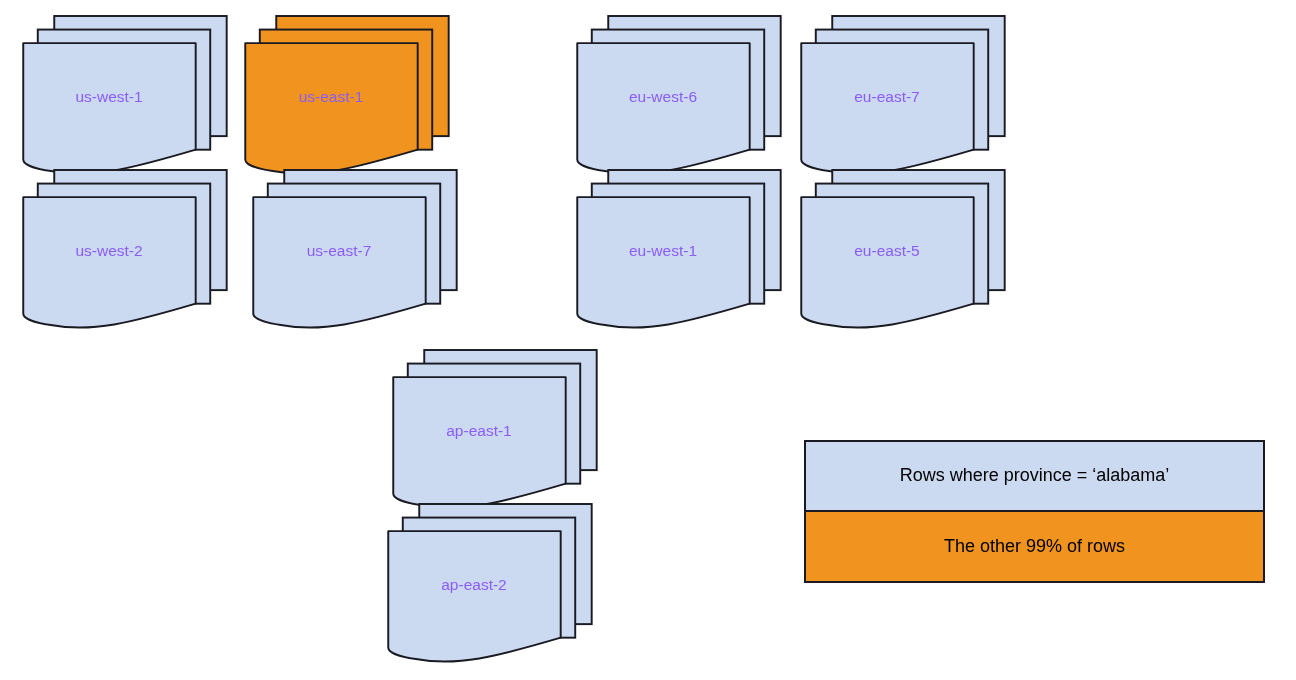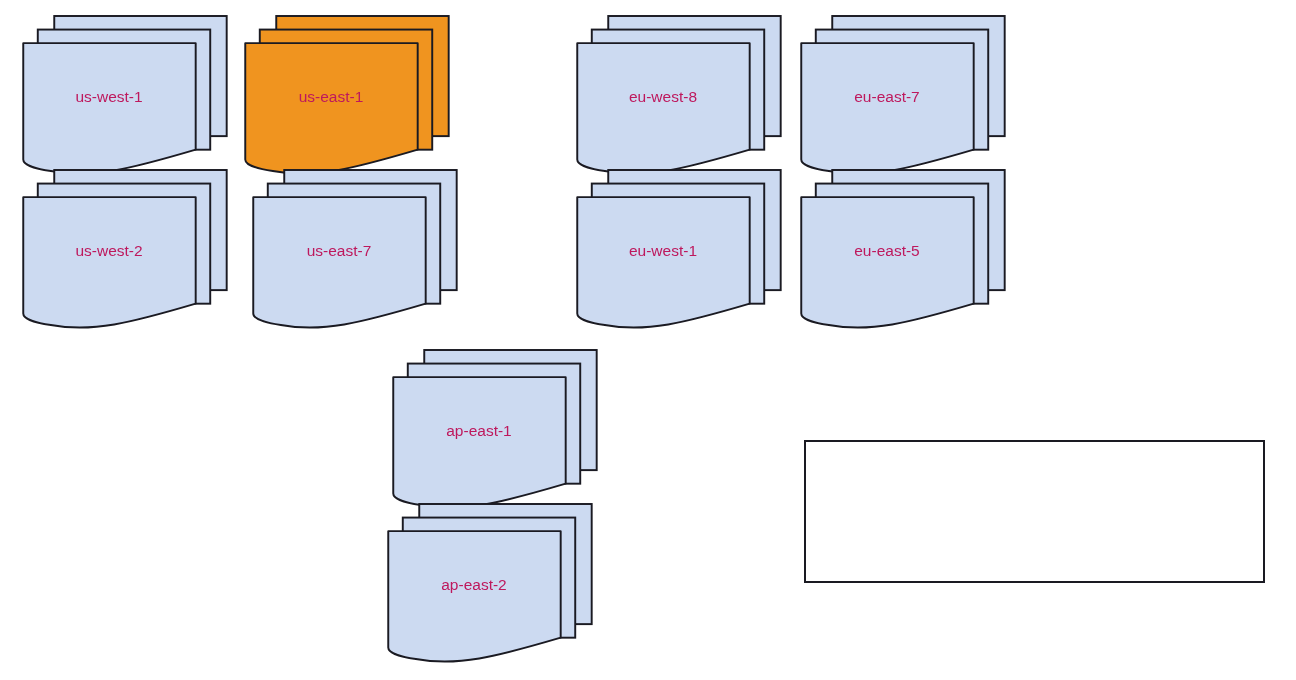--- a/index.html
+++ b/index.html
@@ -33,21 +33,21 @@
   .stack-label {
     position: absolute;
     left: 0;
     top: 0;
     width: 178px;
     
     margin-left: 2px;
     margin-top: 72px;
     text-align: center;
     font-size: 15.5px;
-    color: #be185d;
+    color: #8b5cf6;
     font-family: "Liberation Sans", sans-serif;
     white-space: nowrap;
     pointer-events: none;
   }
 
   
   .legend {
     position: absolute;
     left: 804px;
     top: 440px;
@@ -91,21 +91,21 @@
           <path d="M 0 0 L 178 0 L 178 110 C 110.36 130 71.2 140 28.48 132 C 14.24 130 0 126 0 120 Z" transform="translate(2,28)" fill="#f0941f" stroke="#1a1a22" stroke-width="2" stroke-linejoin="round"></path>
         </svg>
         <div class="stack-label">us-east-1</div>
       </div>
       <div class="stack" style="left: 572px; top: 16px;">
         <svg viewBox="0 0 212 160" width="212" height="160">
           <rect x="34" y="0" width="178" height="124" fill="#ccdaf1" stroke="#1a1a22" stroke-width="2"></rect>
           <rect x="17" y="14" width="178" height="124" fill="#ccdaf1" stroke="#1a1a22" stroke-width="2"></rect>
           <path d="M 0 0 L 178 0 L 178 110 C 110.36 130 71.2 140 28.48 132 C 14.24 130 0 126 0 120 Z" transform="translate(2,28)" fill="#ccdaf1" stroke="#1a1a22" stroke-width="2" stroke-linejoin="round"></path>
         </svg>
-        <div class="stack-label">eu-west-8</div>
+        <div class="stack-label">eu-west-6</div>
       </div>
       <div class="stack" style="left: 796px; top: 16px;">
         <svg viewBox="0 0 212 160" width="212" height="160">
           <rect x="34" y="0" width="178" height="124" fill="#ccdaf1" stroke="#1a1a22" stroke-width="2"></rect>
           <rect x="17" y="14" width="178" height="124" fill="#ccdaf1" stroke="#1a1a22" stroke-width="2"></rect>
           <path d="M 0 0 L 178 0 L 178 110 C 110.36 130 71.2 140 28.48 132 C 14.24 130 0 126 0 120 Z" transform="translate(2,28)" fill="#ccdaf1" stroke="#1a1a22" stroke-width="2" stroke-linejoin="round"></path>
         </svg>
         <div class="stack-label">eu-east-7</div>
       </div>
       <div class="stack" style="left: 18px; top: 170px;">
@@ -152,14 +152,20 @@
         <svg viewBox="0 0 212 160" width="212" height="160">
           <rect x="34" y="0" width="178" height="124" fill="#ccdaf1" stroke="#1a1a22" stroke-width="2"></rect>
           <rect x="17" y="14" width="178" height="124" fill="#ccdaf1" stroke="#1a1a22" stroke-width="2"></rect>
           <path d="M 0 0 L 178 0 L 178 110 C 110.36 130 71.2 140 28.48 132 C 14.24 130 0 126 0 120 Z" transform="translate(2,28)" fill="#ccdaf1" stroke="#1a1a22" stroke-width="2" stroke-linejoin="round"></path>
         </svg>
         <div class="stack-label">ap-east-2</div>
       </div>
     </div>
 
   <div class="legend">
+    <div class="legend-row top" style="background: rgb(204, 218, 241);">
+      <span>Rows where province = ‘alabama’</span>
+    </div>
+    <div class="legend-row" style="background: rgb(240, 148, 31);">
+      <span>The other 99% of rows</span>
+    </div>
   </div>
 </div>
 
 </body></html>

